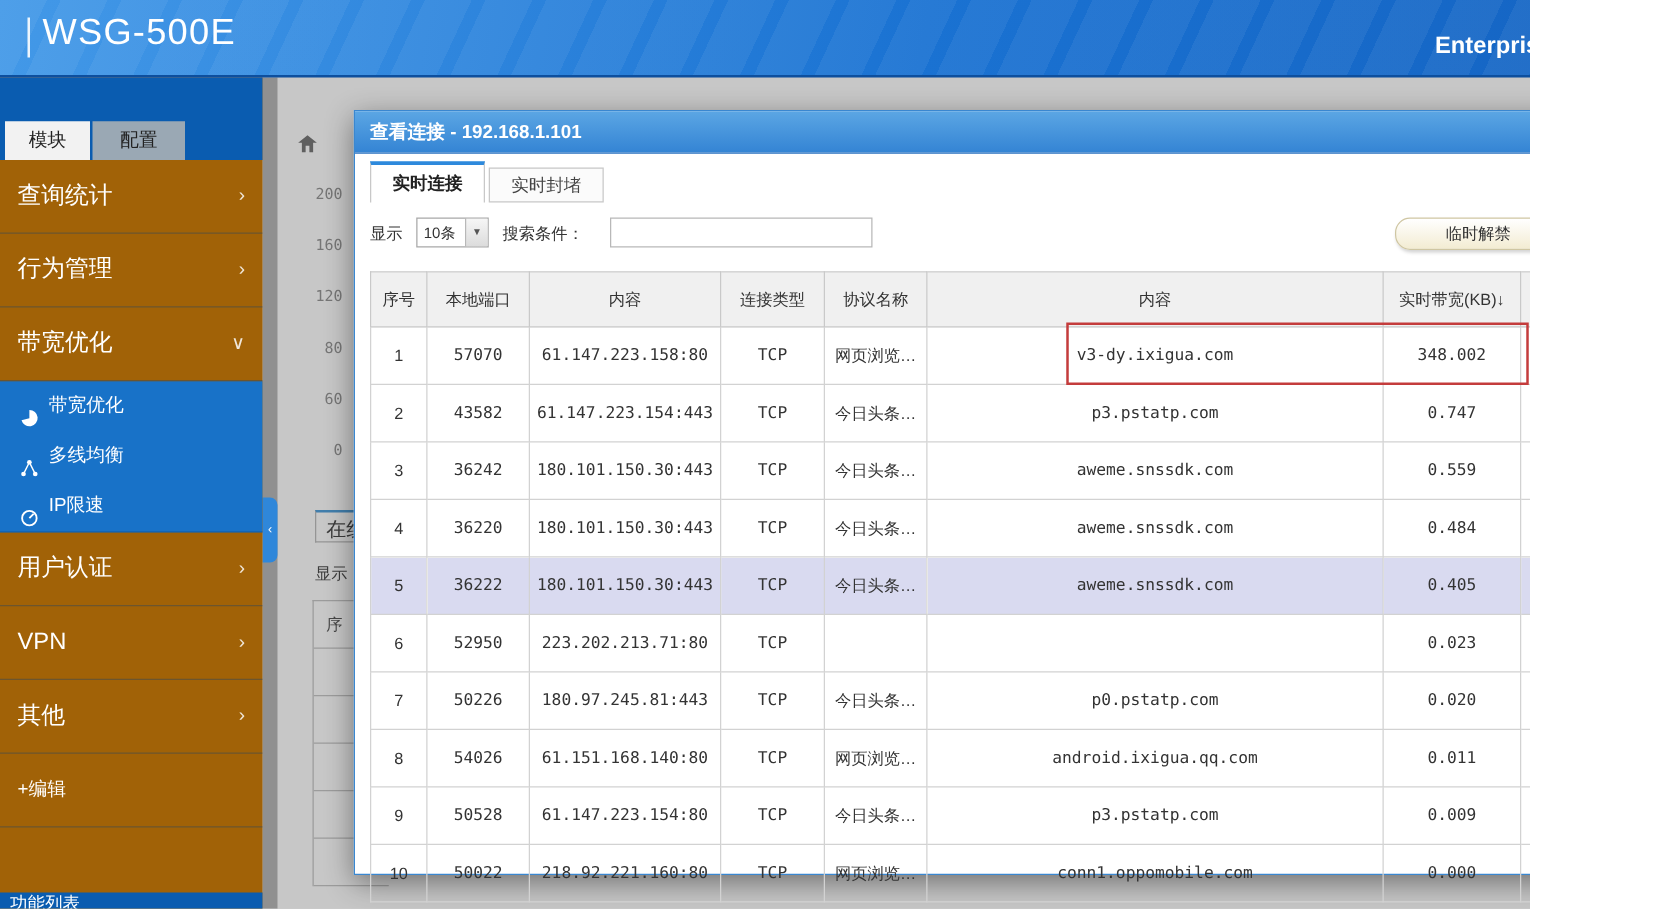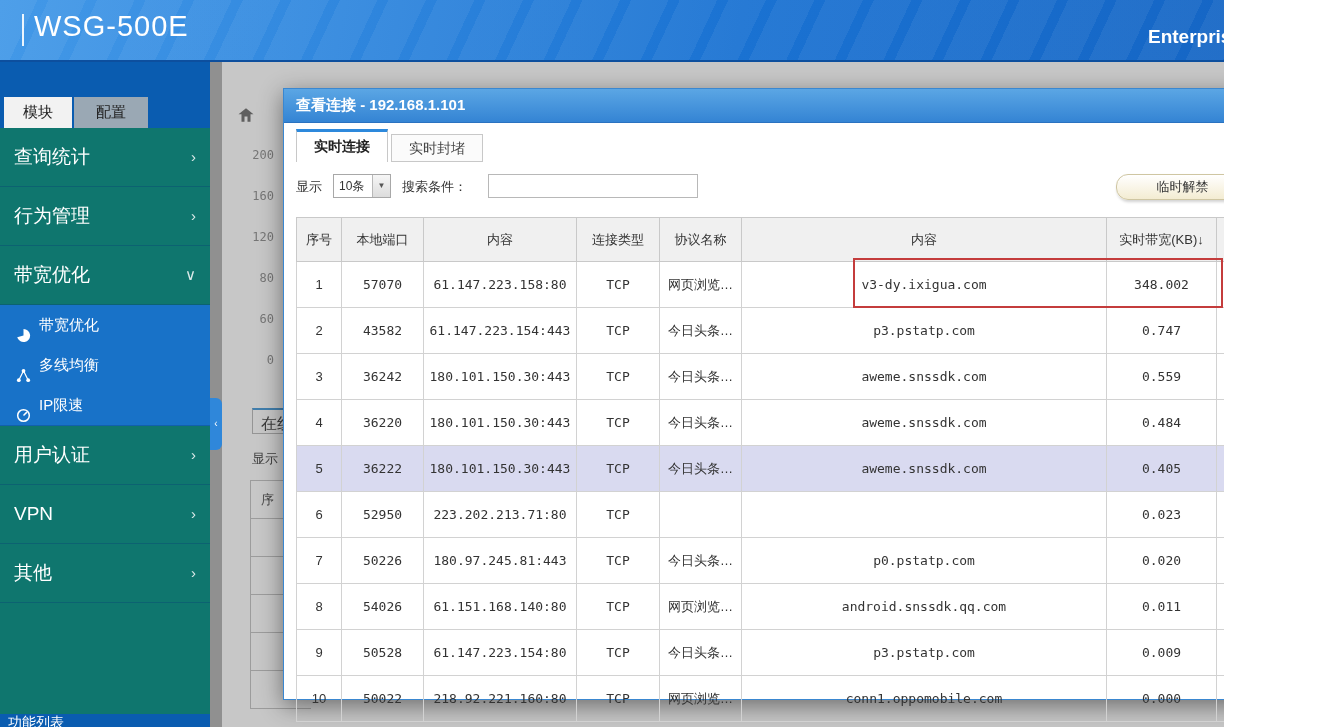--- a/index.html
+++ b/index.html
@@ -14,21 +14,21 @@
     border-bottom:2px solid #0d4f9e;box-sizing:border-box;}
   .brand-accent{position:absolute;left:22px;top:14px;width:2px;height:32px;background:rgba(255,255,255,.9);}
   .app-title{position:absolute;left:34px;top:10px;margin:0;font-size:29px;font-weight:normal;
     color:#ffffff;letter-spacing:1px;}
   .edition{position:absolute;right:102px;top:26px;font-size:19px;font-weight:bold;color:#ffffff;}
   .hdr-ico{position:absolute;top:20px;width:20px;height:20px;}
   .hdr-home{right:32px;}
   .hdr-wifi{right:6px;}
 
   
-  .sidebar{position:absolute;left:0;top:62px;width:210px;height:665px;background:#0f766e;z-index:15;}
+  .sidebar{position:absolute;left:0;top:62px;width:210px;height:665px;background:#a16207;z-index:15;}
   .side-top{height:66px;background:#0a5cb0;position:relative;}
   .side-tab{position:absolute;bottom:0;height:31px;border:none;font-size:15px;
     font-family:inherit;cursor:pointer;padding:0;}
   .side-tab.mod{left:4px;width:68px;background:#f2f2f2;color:#222;}
   .side-tab.cfg{left:74px;width:74px;background:#9aa8b4;color:#222;}
   .menu-item{height:58px;line-height:58px;border-bottom:1px solid rgba(8,62,120,.35);
     color:#fff;font-size:19px;padding-left:14px;position:relative;cursor:pointer;}
   .menu-item .chev{position:absolute;right:14px;top:0;font-size:15px;color:rgba(255,255,255,.85);}
   .menu-item.small{font-size:15px;}
   .submenu{background:#1872c8;border-bottom:1px solid rgba(8,62,120,.35);}
@@ -183,20 +183,23 @@
       <span>用户认证</span>
       <span class="chev">›</span>
     </div>
     <div class="menu-item">
       <span>VPN</span>
       <span class="chev">›</span>
     </div>
     <div class="menu-item">
       <span>其他</span>
       <span class="chev">›</span>
+    </div>
+    <div class="menu-item small">
+      <span>+编辑</span>
     </div>
     <div class="side-footer">功能列表</div>
   </div>
 
   <div class="collapse-handle">‹</div>
 
   <div class="main-area">
     <div class="bg-panel">
       <span class="bg-home">
         <svg viewBox="0 0 24 24" width="18" height="18">
@@ -337,21 +340,21 @@
     <td class="mono">p0.pstatp.com</td>
     <td class="mono">0.020</td>
     <td class="op"><span></span></td>
   </tr>
             <tr>
     <td>8</td>
     <td class="mono">54026</td>
     <td class="mono">61.151.168.140:80</td>
     <td class="mono">TCP</td>
     <td>网页浏览…</td>
-    <td class="mono">android.snssdk.qq.com</td>
+    <td class="mono">android.ixigua.qq.com</td>
     <td class="mono">0.011</td>
     <td class="op"><span></span></td>
   </tr>
             <tr>
     <td>9</td>
     <td class="mono">50528</td>
     <td class="mono">61.147.223.154:80</td>
     <td class="mono">TCP</td>
     <td>今日头条…</td>
     <td class="mono">p3.pstatp.com</td>

